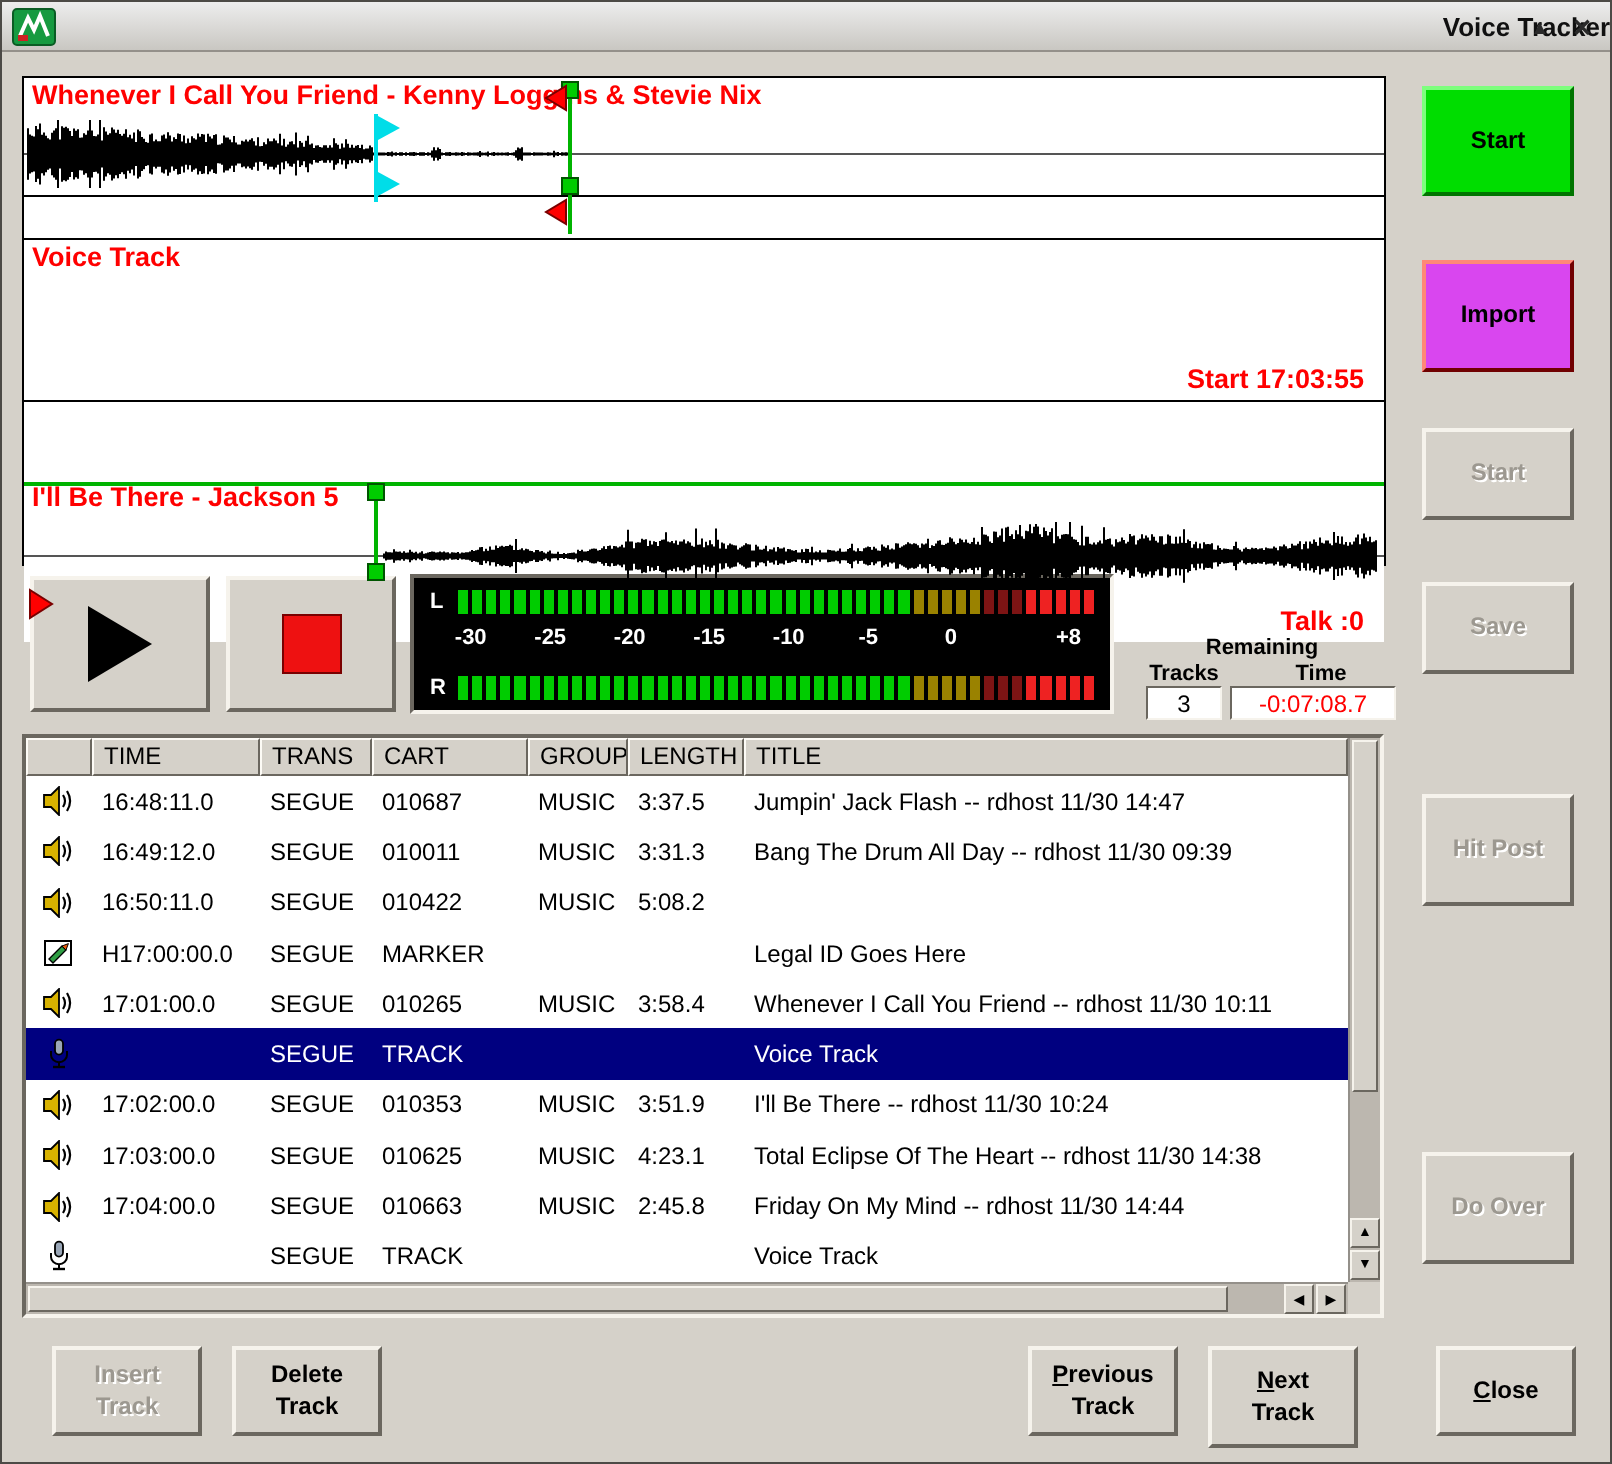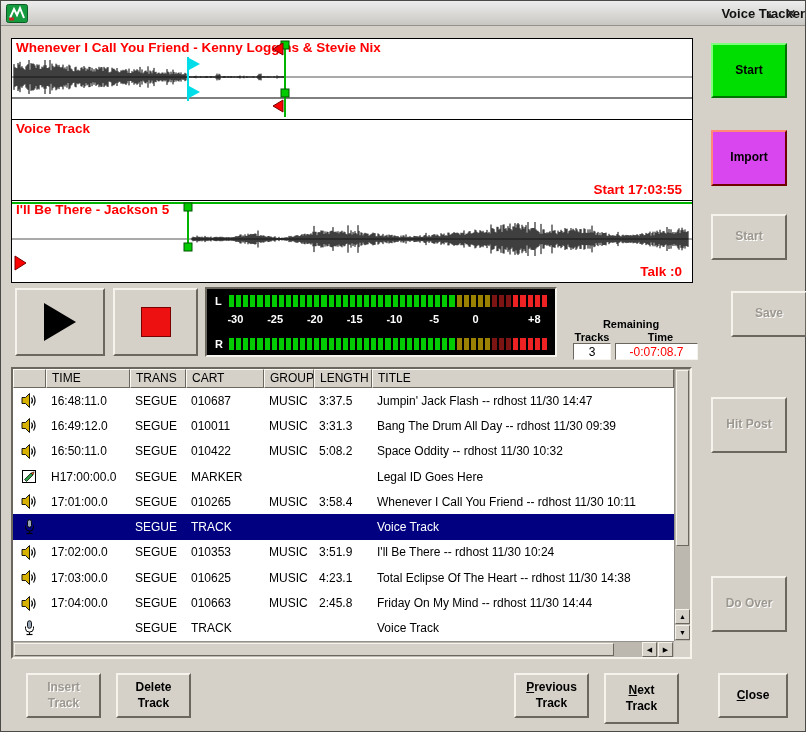--- a/index.html
+++ b/index.html
@@ -21,21 +21,21 @@
   .app-icon{position:absolute;left:5px;top:3px;width:22px;height:19px;}
   .tb-btn{position:absolute;top:5px;width:16px;height:16px;display:flex;
     align-items:center;justify-content:center;color:#2a2a2a;}
   .tb-max{right:27px;font-size:10px;}
   .tb-close{right:6px;font-size:12px;font-weight:bold;}
 
   
   .waves{position:absolute;left:10px;top:37px;width:682px;height:245px;
     background:#fff;border:1px solid #000;}
   .panel{position:relative;width:100%;height:81px;border-bottom:1px solid #000;overflow:hidden;background:#fff;}
-  .panel:last-child{border-bottom:none;}
+  .panel:last-child{border-bottom:none;margin-top:39px;}
   .panel svg{position:absolute;left:0;top:0;z-index:2;}
   .ptitle{position:absolute;left:4px;top:1px;z-index:1;color:#ff0000;
     font-weight:bold;font-size:13.5px;white-space:nowrap;}
   .pfooter{position:absolute;right:10px;bottom:3px;z-index:3;color:#ff0000;
     font-weight:bold;font-size:13.5px;}
 
   
   .btn{position:absolute;background:#d5d1c9;border:2px solid;
     border-color:#f6f3ec #6b675f #6b675f #f6f3ec;
     display:flex;flex-direction:column;align-items:center;justify-content:center;
@@ -79,21 +79,21 @@
   .rem-val{position:absolute;height:17px;background:#fff;display:flex;
     align-items:center;justify-content:center;font-size:12px;
     border:1px solid;border-color:#6b675f #f6f3ec #f6f3ec #6b675f;}
   .rem-val.tracks{left:572px;top:342px;width:38px;}
   .rem-val.time{left:614px;top:342px;width:83px;color:#ff0000;}
 
   
   .s-start{left:710px;top:42px;width:76px;height:55px;}
   .s-import{left:710px;top:129px;width:76px;height:56px;}
   .s-start2{left:710px;top:213px;width:76px;height:46px;}
-  .s-save{left:710px;top:290px;width:76px;height:46px;margin-left:20px;}
+  .s-save{left:710px;top:290px;width:76px;height:46px;}
   .s-hitpost{left:710px;top:396px;width:76px;height:56px;}
   .s-doover{left:710px;top:575px;width:76px;height:56px;}
 
   
   .loglist{position:absolute;left:10px;top:366px;width:681px;height:292px;
     background:#fff;border:2px solid;border-color:#6b675f #f6f3ec #f6f3ec #6b675f;}
   .loghead{position:absolute;left:0;top:0;right:16px;height:19px;display:flex;}
   .hcell{background:#d5d1c9;border:1px solid;border-color:#fdfbf6 #6b675f #6b675f #fdfbf6;
     padding:1px 5px;font-size:12px;white-space:nowrap;overflow:hidden;flex-shrink:0;}
   .logrows{position:absolute;left:0;top:19px;right:16px;height:253px;overflow:hidden;background:#fff;}
@@ -380,21 +380,20 @@
               <polygon points="1,4.5 4.5,4.5 8.5,0.5 8.5,14.5 4.5,10.5 1,10.5" fill="#d8b200" stroke="#000" stroke-width="0.9"></polygon>
               <path d="M10.5 4.5 Q12.5 7.5 10.5 10.5" fill="none" stroke="#000" stroke-width="1.1"></path>
               <path d="M12.5 2.5 Q15.6 7.5 12.5 12.5" fill="none" stroke="#000" stroke-width="1.1"></path>
             </svg>
           </div>
           <div class="lcell c-time">16:50:11.0</div>
           <div class="lcell c-trans">SEGUE</div>
           <div class="lcell c-cart">010422</div>
           <div class="lcell c-group">MUSIC</div>
           <div class="lcell c-length">5:08.2</div>
-          <div class="lcell c-title">Space Oddity -- rdhost 11/30 10:32</div>
         </div>
         <div class="lrow">
           <div class="lcell c-icon">
             <svg width="15" height="15" viewBox="0 0 15 15">
               <rect x="0.5" y="1.5" width="13" height="12" fill="#fff" stroke="#000"></rect>
               <path d="M2.5 10.5 L9 4 L11 6 L4.5 12.5 Z" fill="#2f9e44" stroke="#000" stroke-width="0.7"></path>
               <path d="M9 4 L11 6 L12.2 2.8 Z" fill="#e8590c" stroke="#000" stroke-width="0.5"></path>
             </svg>
           </div>
           <div class="lcell c-time">H17:00:00.0</div>

